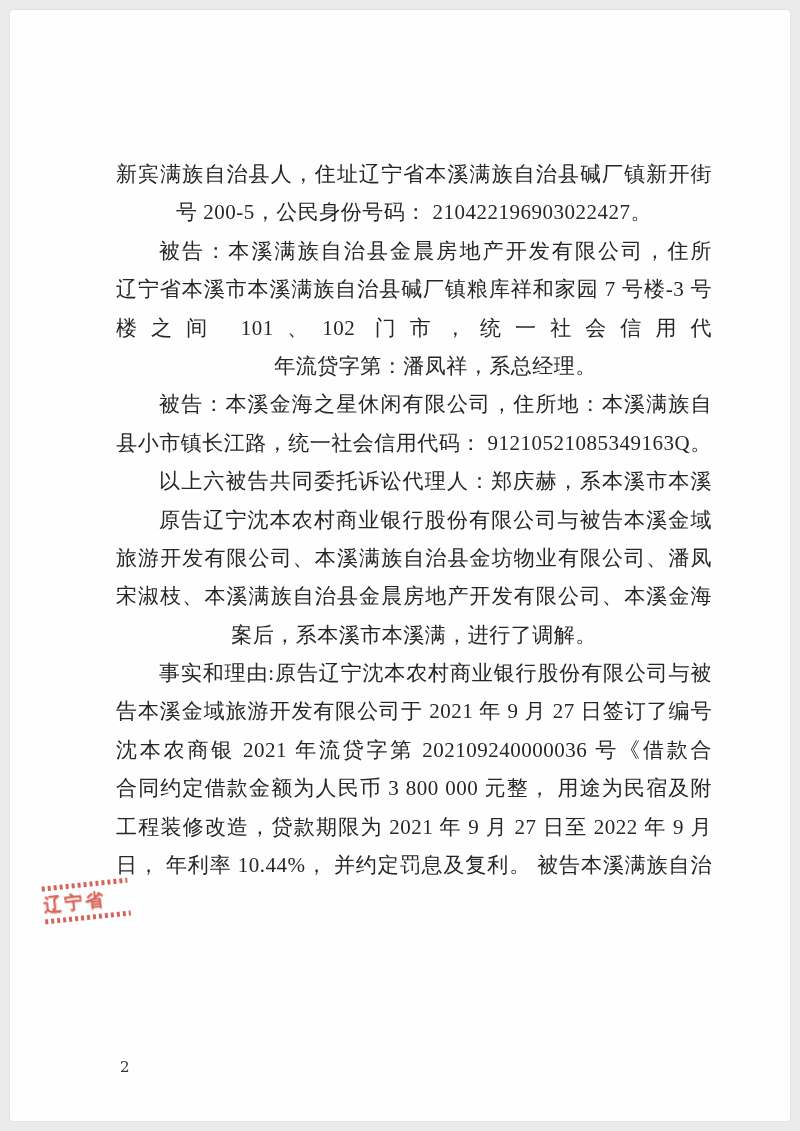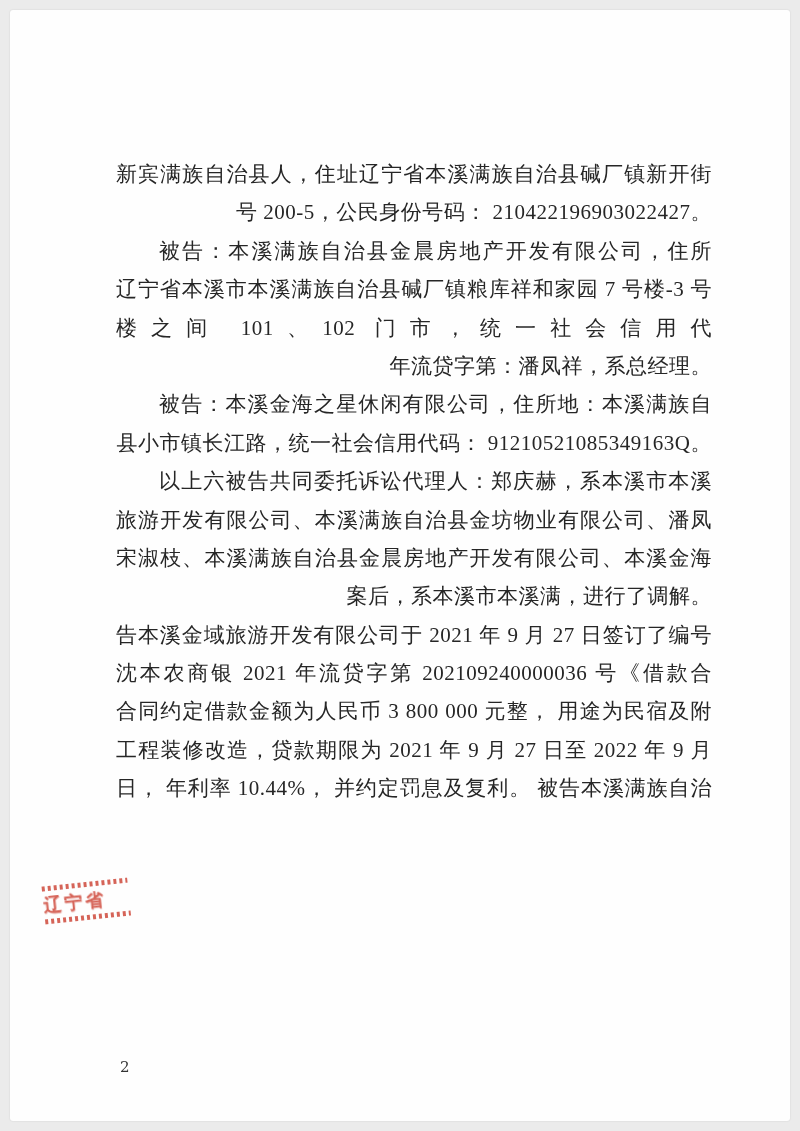--- a/index.html
+++ b/index.html
@@ -32,21 +32,21 @@
     top: 145px;
     width: 596px;
   }
   .line {
     height: 38.4px;
     line-height: 38.4px;
     font-size: 21px;
     color: #262626;
     letter-spacing: 0.5px;
     white-space: nowrap;
-    text-align: right;
+    text-align: center;
   }
   .line.full {
     white-space: normal;
     text-align: justify;
     text-align-last: justify;
     overflow: hidden;
   }
   .line.indent {
     padding-left: 43px;
   }
@@ -104,23 +104,25 @@
     <div class="textblock">
       <div class="line full">新宾满族自治县人，住址辽宁省本溪满族自治县碱厂镇新开街 1</div>
       <div class="line">号 200-5，公民身份号码： 210422196903022427。</div>
       <div class="line indent full">被告：本溪满族自治县金晨房地产开发有限公司，住所地：</div>
       <div class="line full">辽宁省本溪市本溪满族自治县碱厂镇粮库祥和家园 7 号楼-3 号</div>
       <div class="line full">楼之间 101、102 门市，统一社会信用代码:912105215581547893。</div>
       <div class="line indent">年流贷字第：潘凤祥，系总经理。</div>
       <div class="line indent full">被告：本溪金海之星休闲有限公司，住所地：本溪满族自治</div>
       <div class="line">县小市镇长江路，统一社会信用代码： 91210521085349163Q。</div>
       <div class="line indent full">以上六被告共同委托诉讼代理人：郑庆赫，系本溪市本溪满</div>
+      <div class="line indent full">原告辽宁沈本农村商业银行股份有限公司与被告本溪金域</div>
       <div class="line full">旅游开发有限公司、本溪满族自治县金坊物业有限公司、潘凤祥、</div>
       <div class="line full">宋淑枝、本溪满族自治县金晨房地产开发有限公司、本溪金海之</div>
       <div class="line">案后，系本溪市本溪满，进行了调解。</div>
+      <div class="line indent full">事实和理由:原告辽宁沈本农村商业银行股份有限公司与被</div>
       <div class="line full">告本溪金域旅游开发有限公司于 2021 年 9 月 27 日签订了编号为</div>
       <div class="line full">沈本农商银 2021 年流贷字第 202109240000036 号《借款合同》，</div>
       <div class="line full">合同约定借款金额为人民币 3 800 000 元整， 用途为民宿及附属</div>
       <div class="line full">工程装修改造，贷款期限为 2021 年 9 月 27 日至 2022 年 9 月 26</div>
       <div class="line full">日， 年利率 10.44%， 并约定罚息及复利。 被告本溪满族自治县</div>
     </div>
 
     <div class="seal">
       <div class="seal-bar"></div>
       <div class="seal-main">辽宁省</div>

